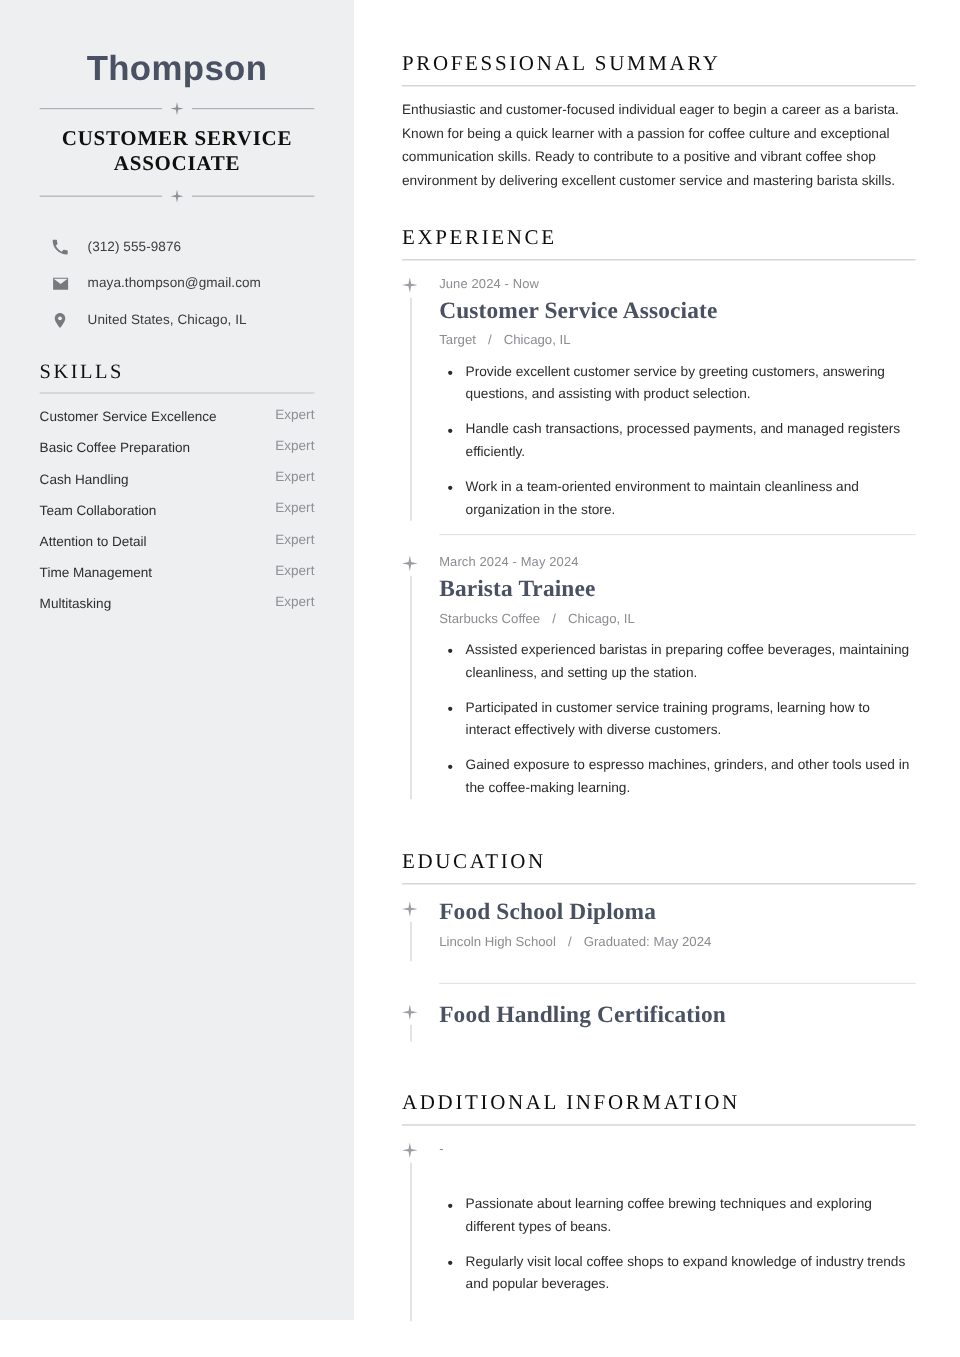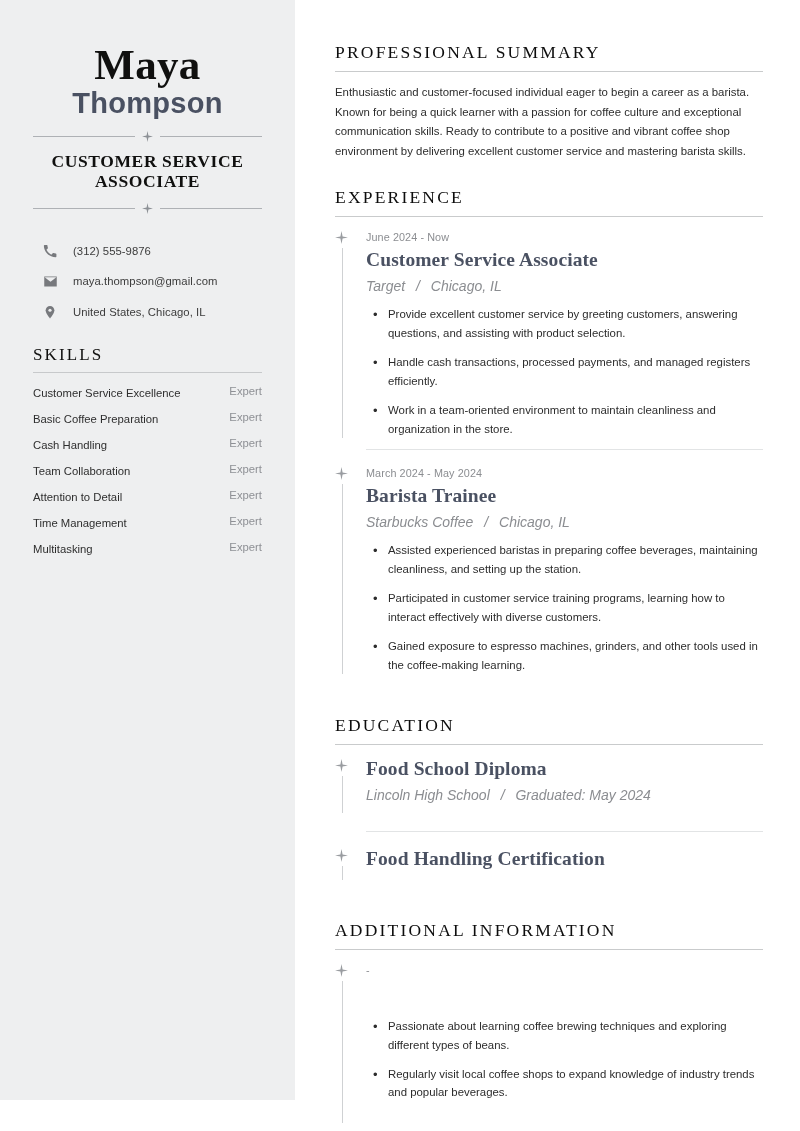--- a/index.html
+++ b/index.html
@@ -198,24 +198,23 @@
   }
   .tl-role {
     font-family: "Liberation Serif", serif;
     font-weight: bold;
     font-size: 19.5px;
     color: #4a5162;
     margin-top: 6px;
     letter-spacing: 0.1px;
   }
   .tl-meta {
-    font-size: 14px;
+    font-size: 11px;
     color: #8b8d91;
     margin-top: 7px;
-    font-style: italic;
   }
   .tl-meta .sep { margin: 0 7px; }
 
   .tl-bullets {
     list-style: none;
     margin-top: 11px;
   }
   .tl-bullets li {
     position: relative;
     font-size: 11.4px;
@@ -255,21 +254,20 @@
   }
 </style>
 </head>
 <body>
 
 <div class="page">
 
   <aside class="sidebar">
 
     <div class="name-block">
-      <div class="name-first">Maya</div>
       <div class="name-last">Thompson</div>
     </div>
 
     <div class="orn-divider">
       <div class="rule"></div>
       <span class="spark">
         <svg width="11" height="11" viewBox="0 0 12 12">
             <path d="M6 0 L7 5 L12 6 L7 7 L6 12 L5 7 L0 6 L5 5 Z" fill="#8d9196"></path>
           </svg>
       </span>
@@ -471,21 +469,21 @@
 
       <div class="timeline">
         <div class="tl-item" style="padding-bottom:10px">
           <span class="tl-marker">
             <svg width="13" height="13" viewBox="0 0 12 12">
                 <path d="M6 0 L7 5 L12 6 L7 7 L6 12 L5 7 L0 6 L5 5 Z" fill="#9a9da1"></path>
               </svg>
           </span>
           <span class="tl-line"></span>
           <div class="addl-dash">-</div>
-          <ul class="tl-bullets" style="margin-top:41px">
+          <ul class="tl-bullets" style="margin-top:31px">
             <li>Passionate about learning coffee brewing techniques and exploring different types of beans.</li>
             <li>Regularly visit local coffee shops to expand knowledge of industry trends and popular beverages.</li>
           </ul>
         </div>
       </div>
     </section>
 
   </main>
 </div>
 

